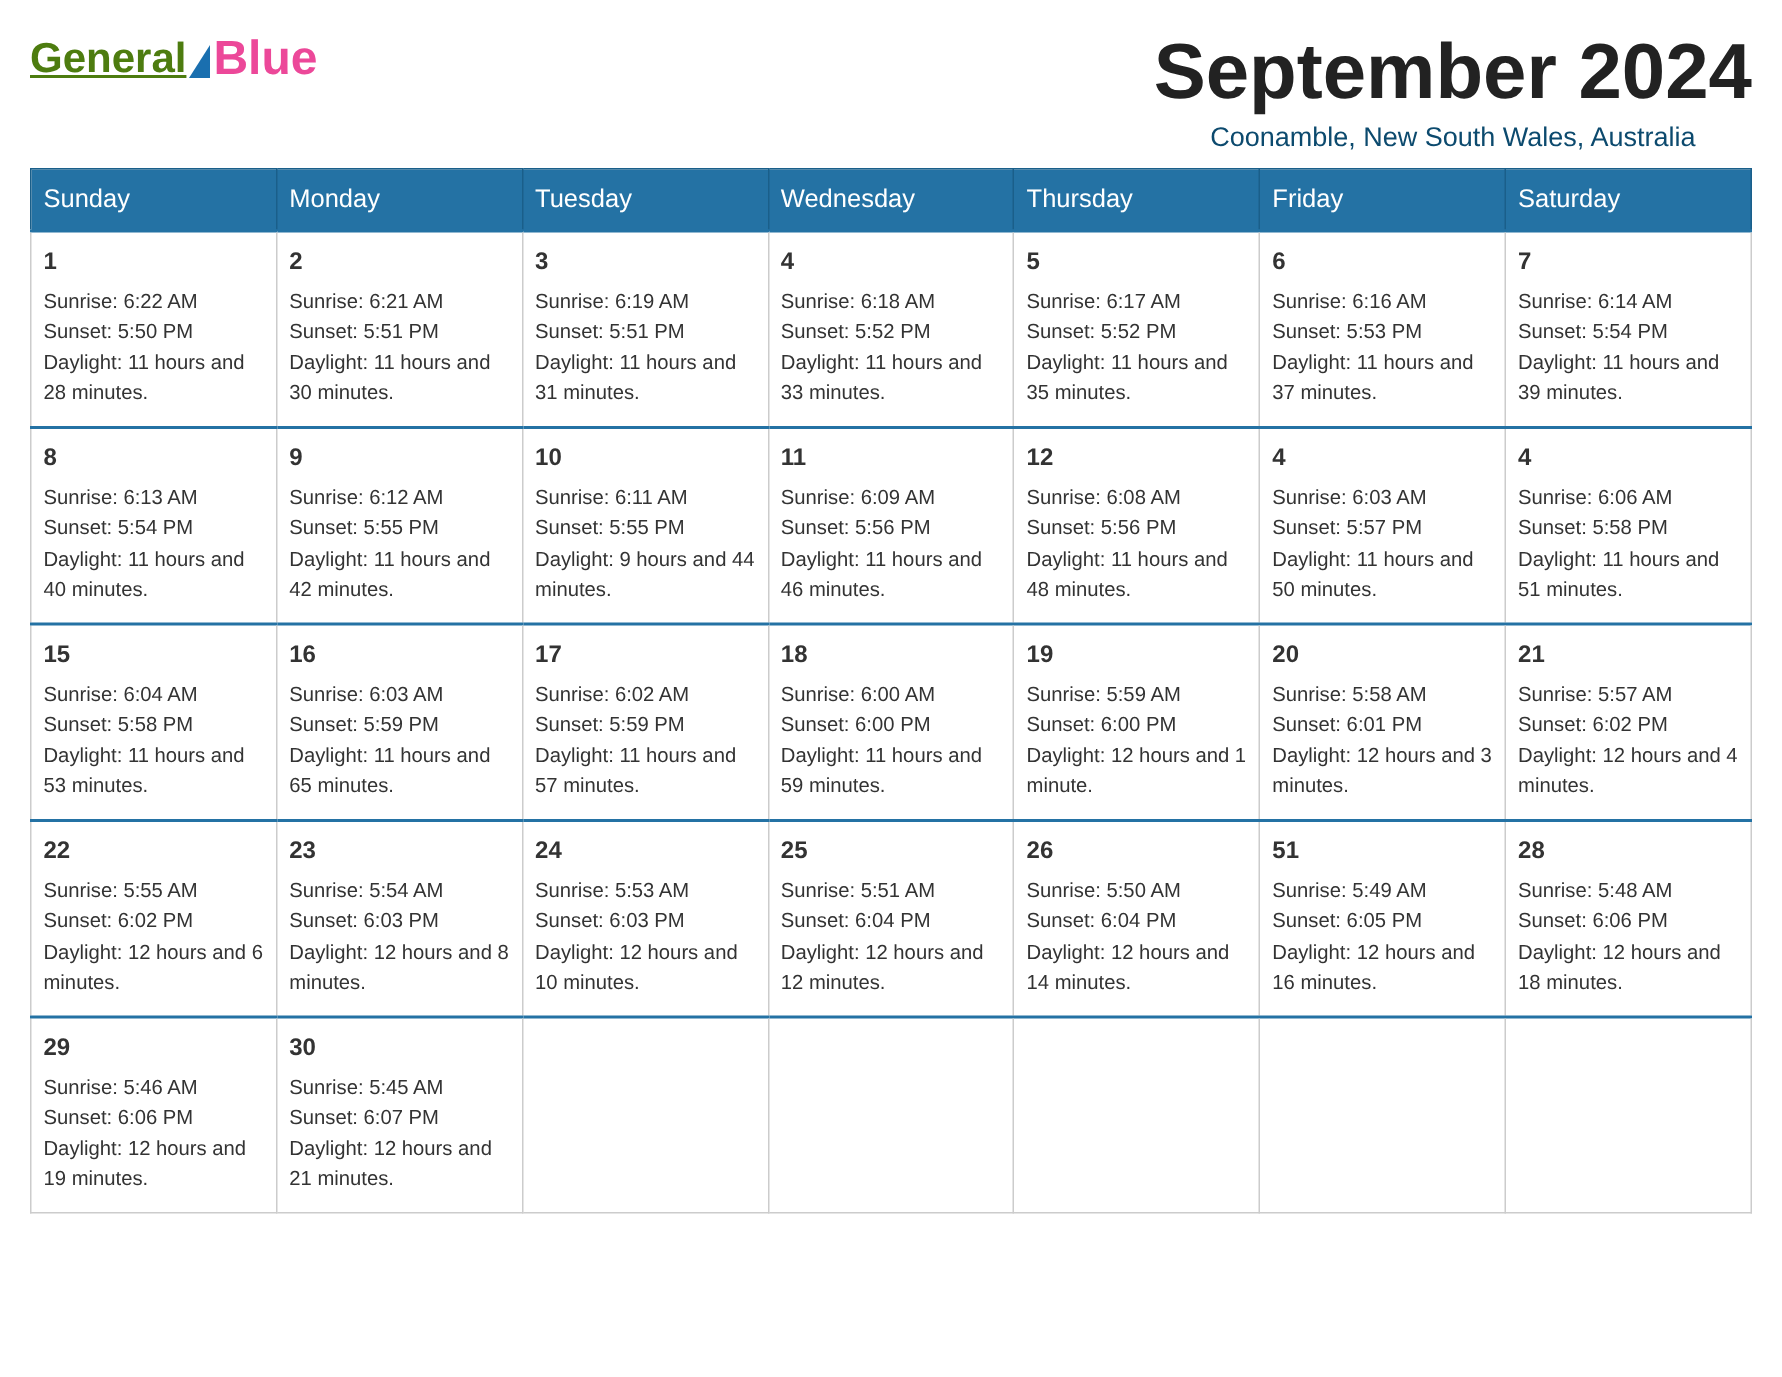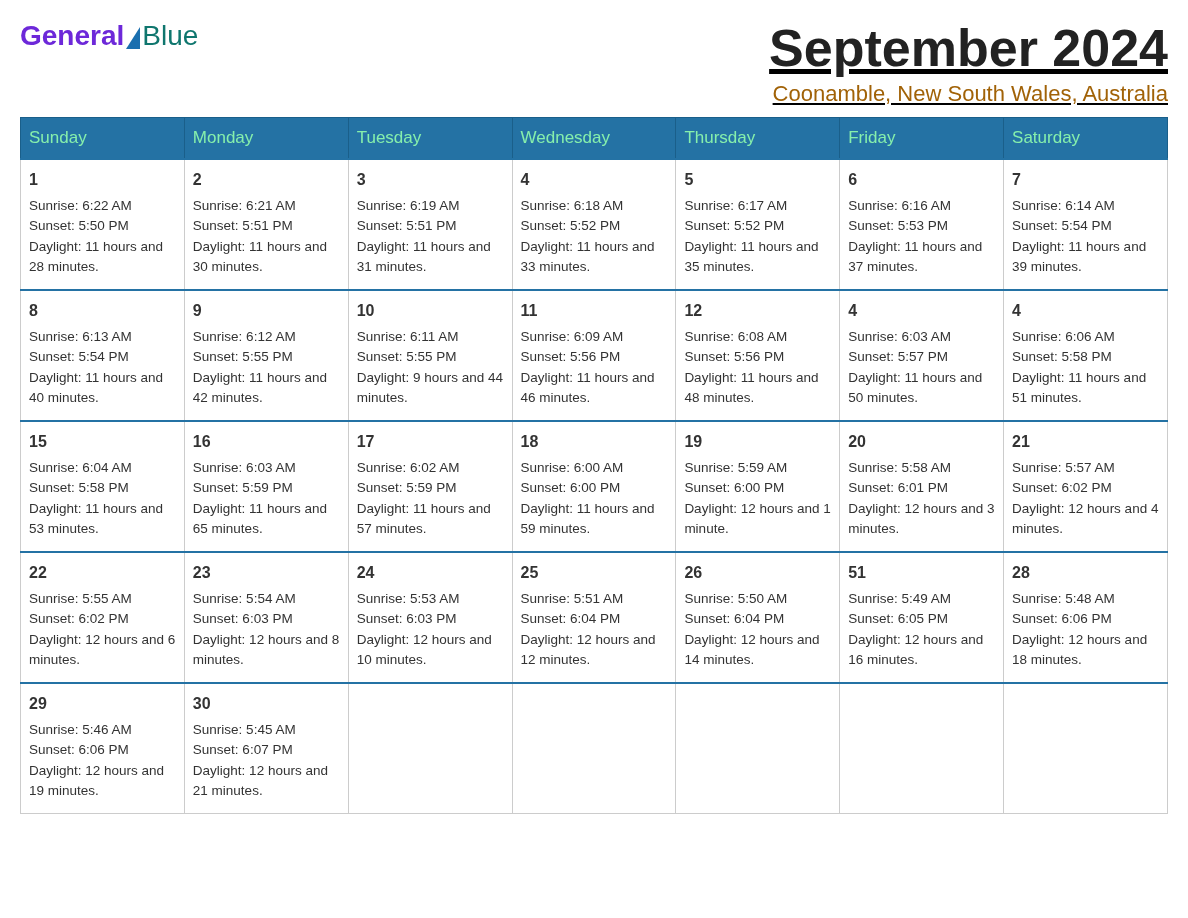--- a/index.html
+++ b/index.html
@@ -21,59 +21,58 @@
       flex-direction: column;
       align-items: flex-start;
     }
     .logo-text {
       display: flex;
       align-items: center;
       font-size: 28px;
       font-weight: bold;
       color: #333;
     }
-    .logo-general { color: #6d28d9; }
+    .logo-general { color: #4d7c0f; text-decoration: underline; }
     .logo-triangle {
       width: 0;
       height: 0;
       border-left: 14px solid transparent;
       border-bottom: 22px solid #1a6faf;
       display: inline-block;
       margin: 0 2px;
       position: relative;
       top: 2px;
     }
     .logo-blue {
-      color: #0f766e;
-      font-size: 28px;
-      font-weight: normal;
+      color: #ec4899;
+      font-size: 32px;
+      font-weight: bold;
     }
     .title-section {
-      text-align: right;
-      text-decoration: underline;
+      text-align: center;
     }
     .month-title {
       font-size: 52px;
       font-weight: bold;
       color: #222;
       line-height: 1.1;
     }
     .location {
-      font-size: 22px;
-      color: #a16207;
+      font-size: 18px;
+      color: #0c4a6e;
       margin-top: 4px;
     }
     .calendar {
       width: 100%;
       border-collapse: collapse;
       margin-top: 10px;
     }
     .calendar thead th {
       background-color: #2472a4;
-      color: #86efac;
+      color: #ffffff;
       padding: 10px 8px;
       text-align: left;
       font-size: 17px;
       font-weight: normal;
       border: 1px solid #1a5f8a;
     }
     .calendar tbody td {
       vertical-align: top;
       padding: 8px 8px 12px 8px;
       border: 1px solid #ccc;

